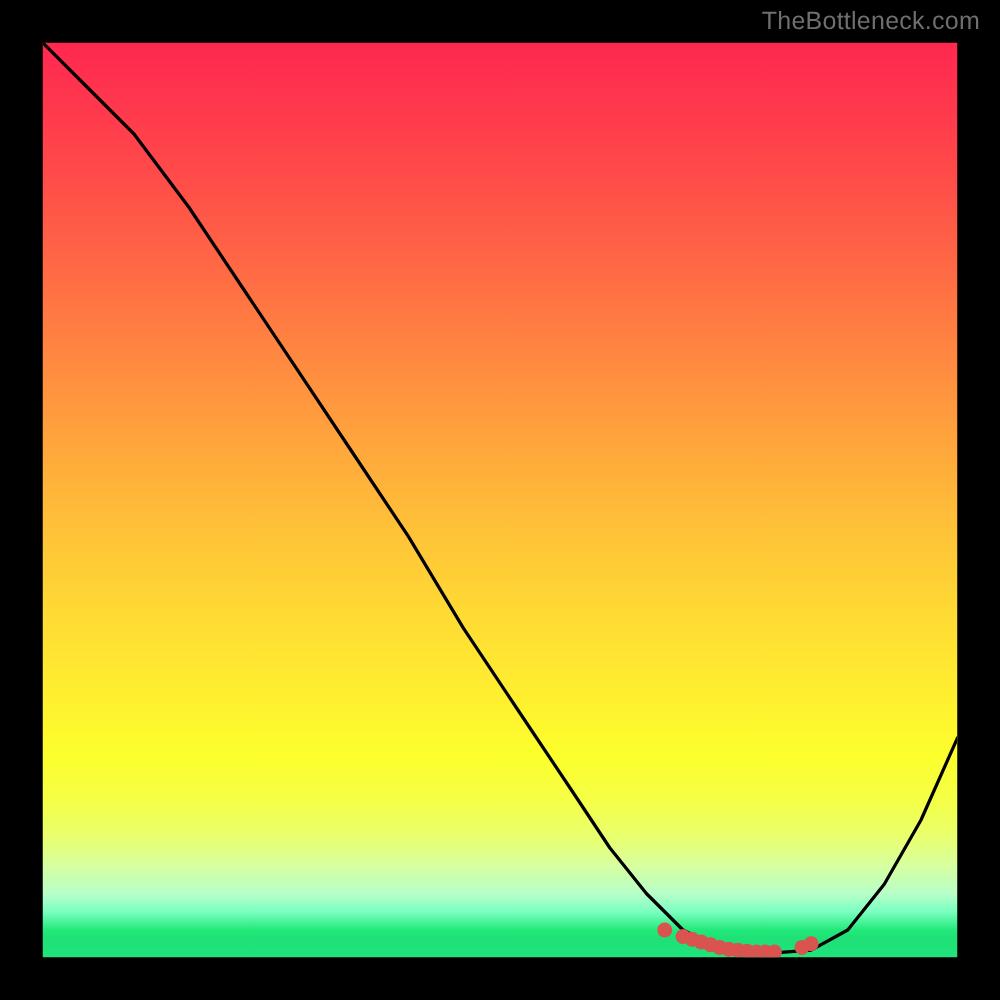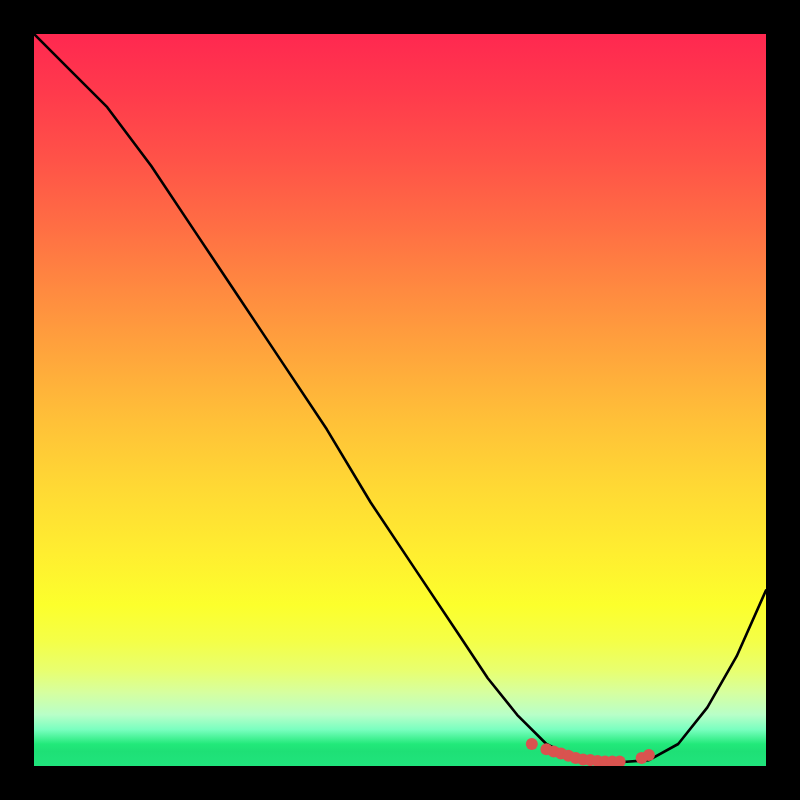--- a/index.html
+++ b/index.html
@@ -71,20 +71,21 @@
     top: 0;
     width: 732px;
     height: 732px;
   }
 </style>
 </head>
 <body>
 
 <div class="frame">
 
+  <div class="watermark">TheBottleneck.com</div>
 
   <div class="plot-area">
     <div class="gradient"></div>
     <svg class="curve" viewBox="0 0 732 732" preserveAspectRatio="none">
       <path id="curve-path" fill="none" stroke="#000" stroke-width="2.6" stroke-linecap="round" stroke-linejoin="round" d="M0.0 0.0 L36.6 36.6 L73.2 73.2 L117.1 131.8 L161.0 197.6 L205.0 263.5 L248.9 329.4 L292.8 395.3 L336.7 468.5 L380.6 534.4 L424.6 600.2 L453.8 644.2 L483.1 680.8 L512.4 710.0 L541.7 724.7 L571.0 728.3 L585.6 728.3 L614.9 726.1 L644.2 710.0 L673.4 673.4 L702.7 622.2 L732.0 556.3"></path>
       <g id="markers">
           <circle cx="497.8" cy="710.0" r="6" fill="#d9534f"></circle>
           <circle cx="512.4" cy="715.2" r="6" fill="#d9534f"></circle>
           <circle cx="519.7" cy="717.4" r="6" fill="#d9534f"></circle>
           <circle cx="527.0" cy="719.6" r="6" fill="#d9534f"></circle>

